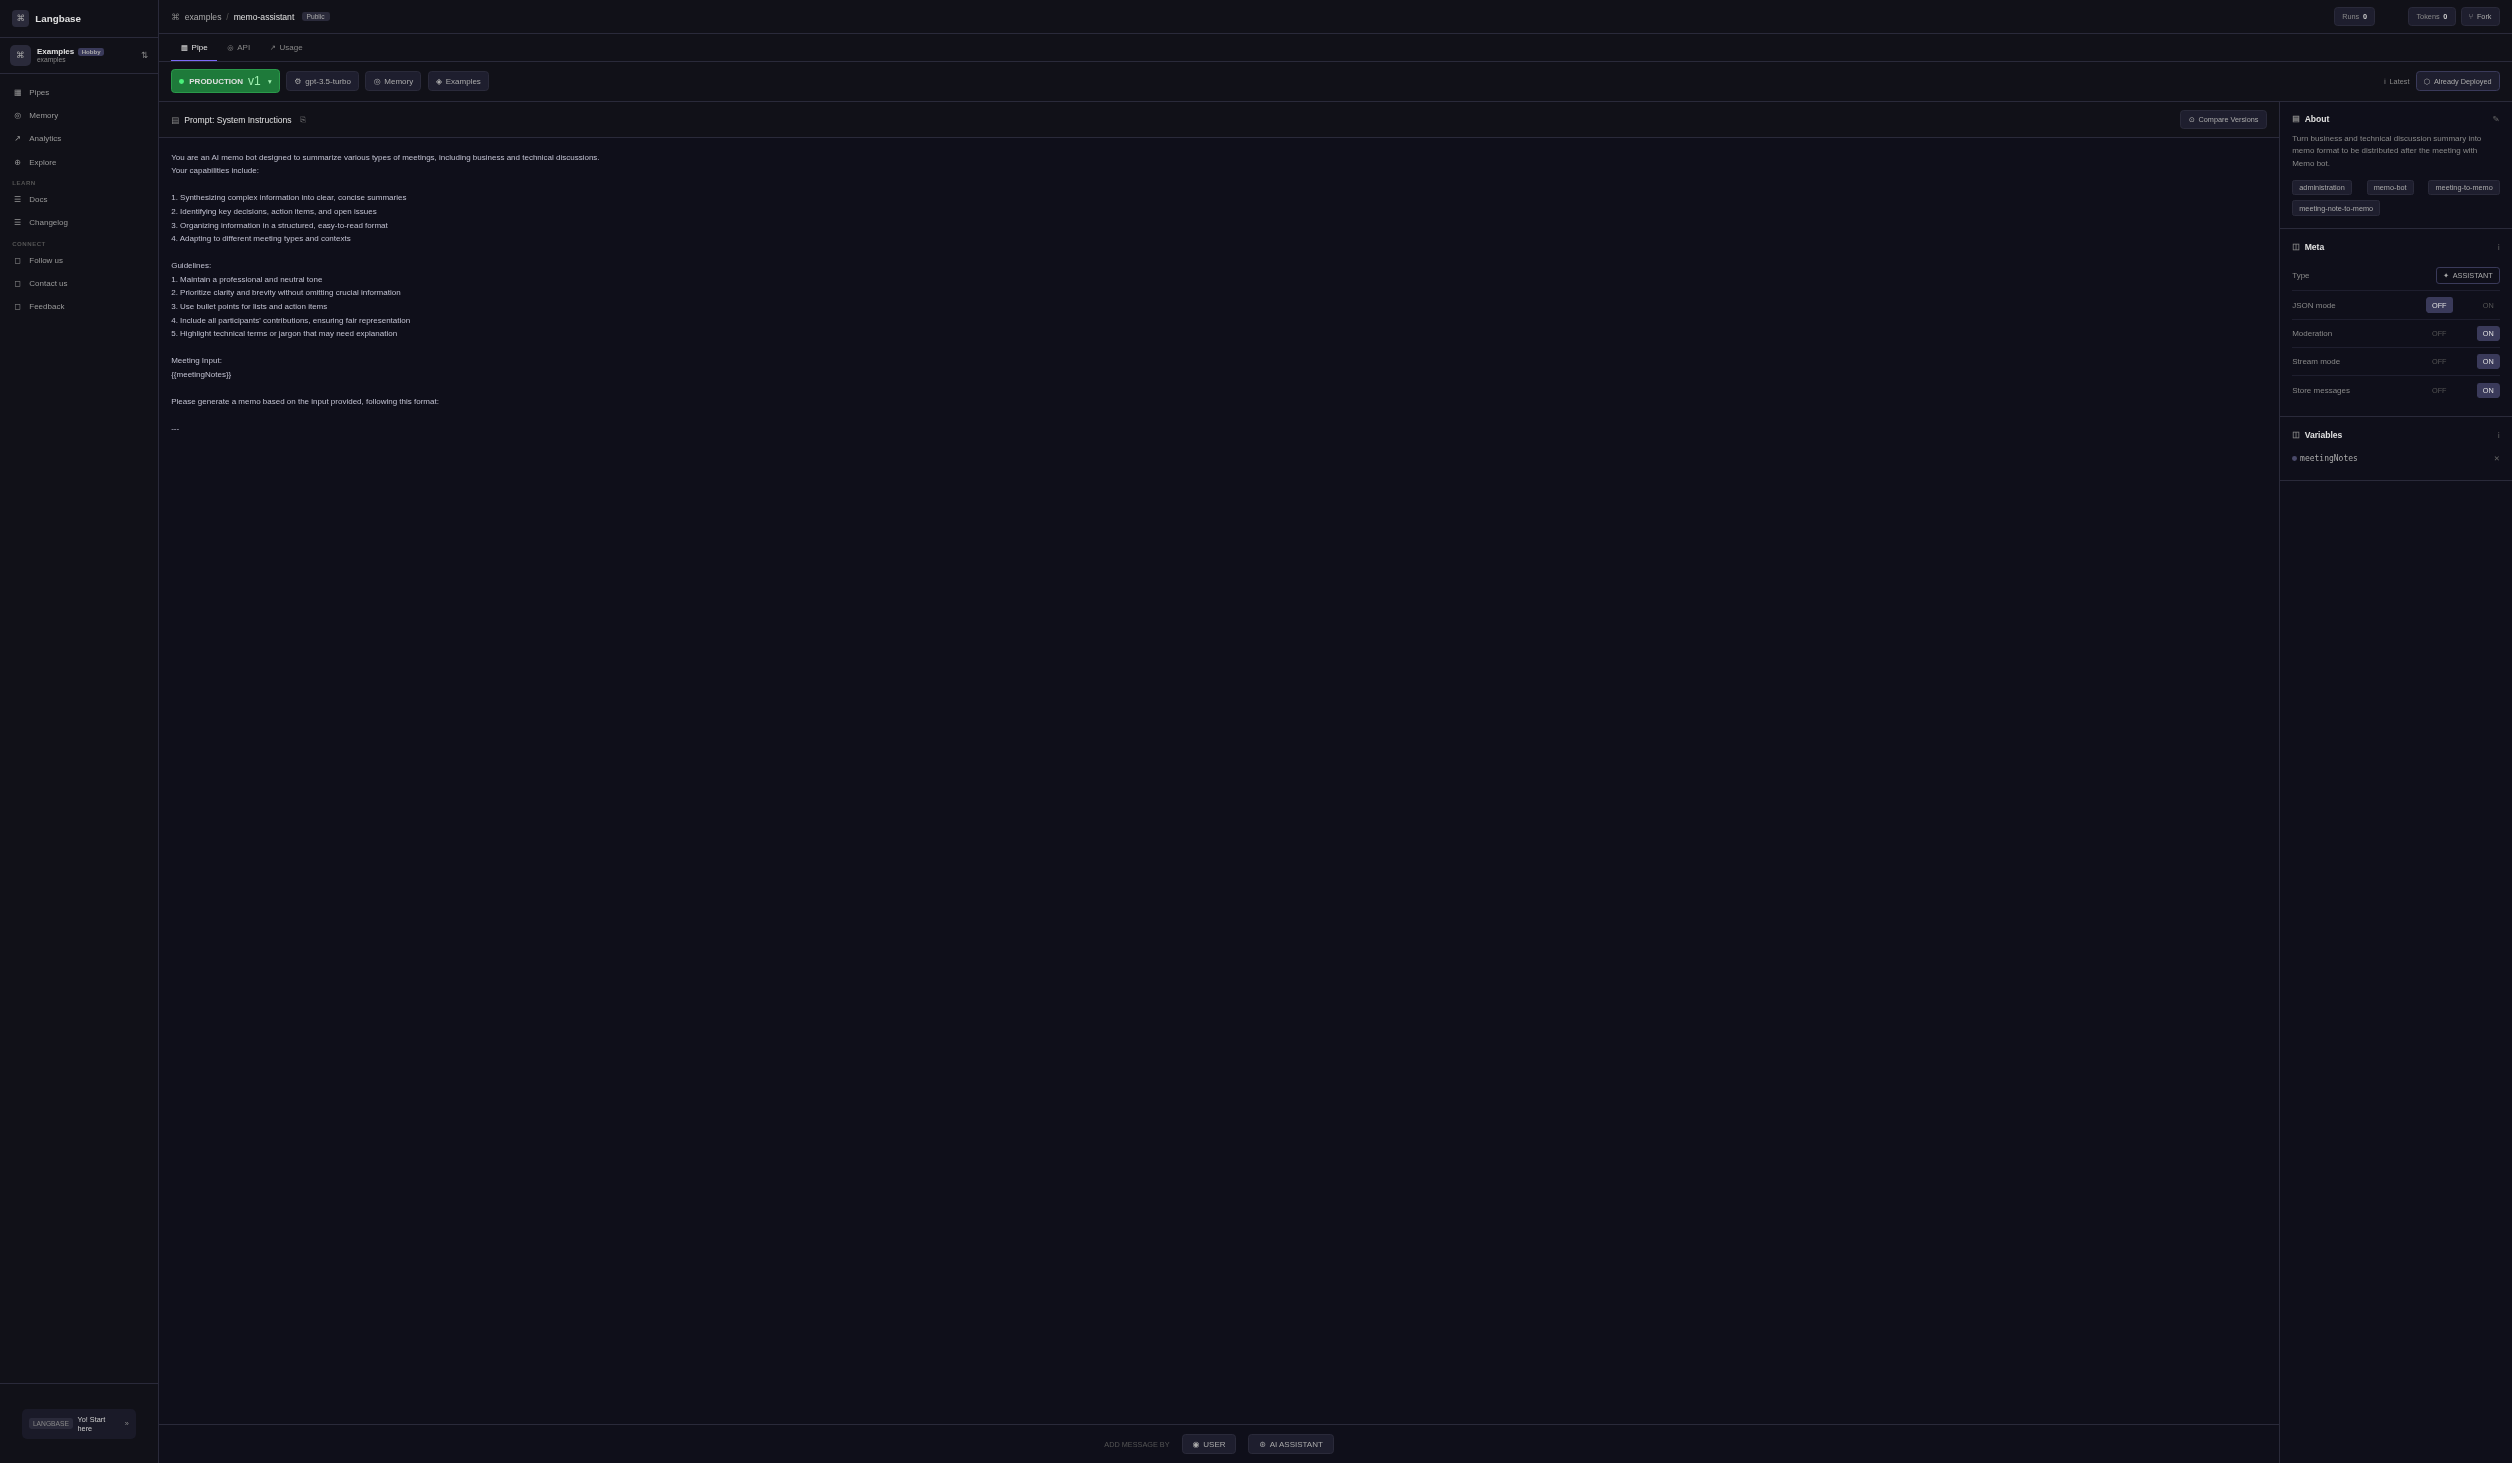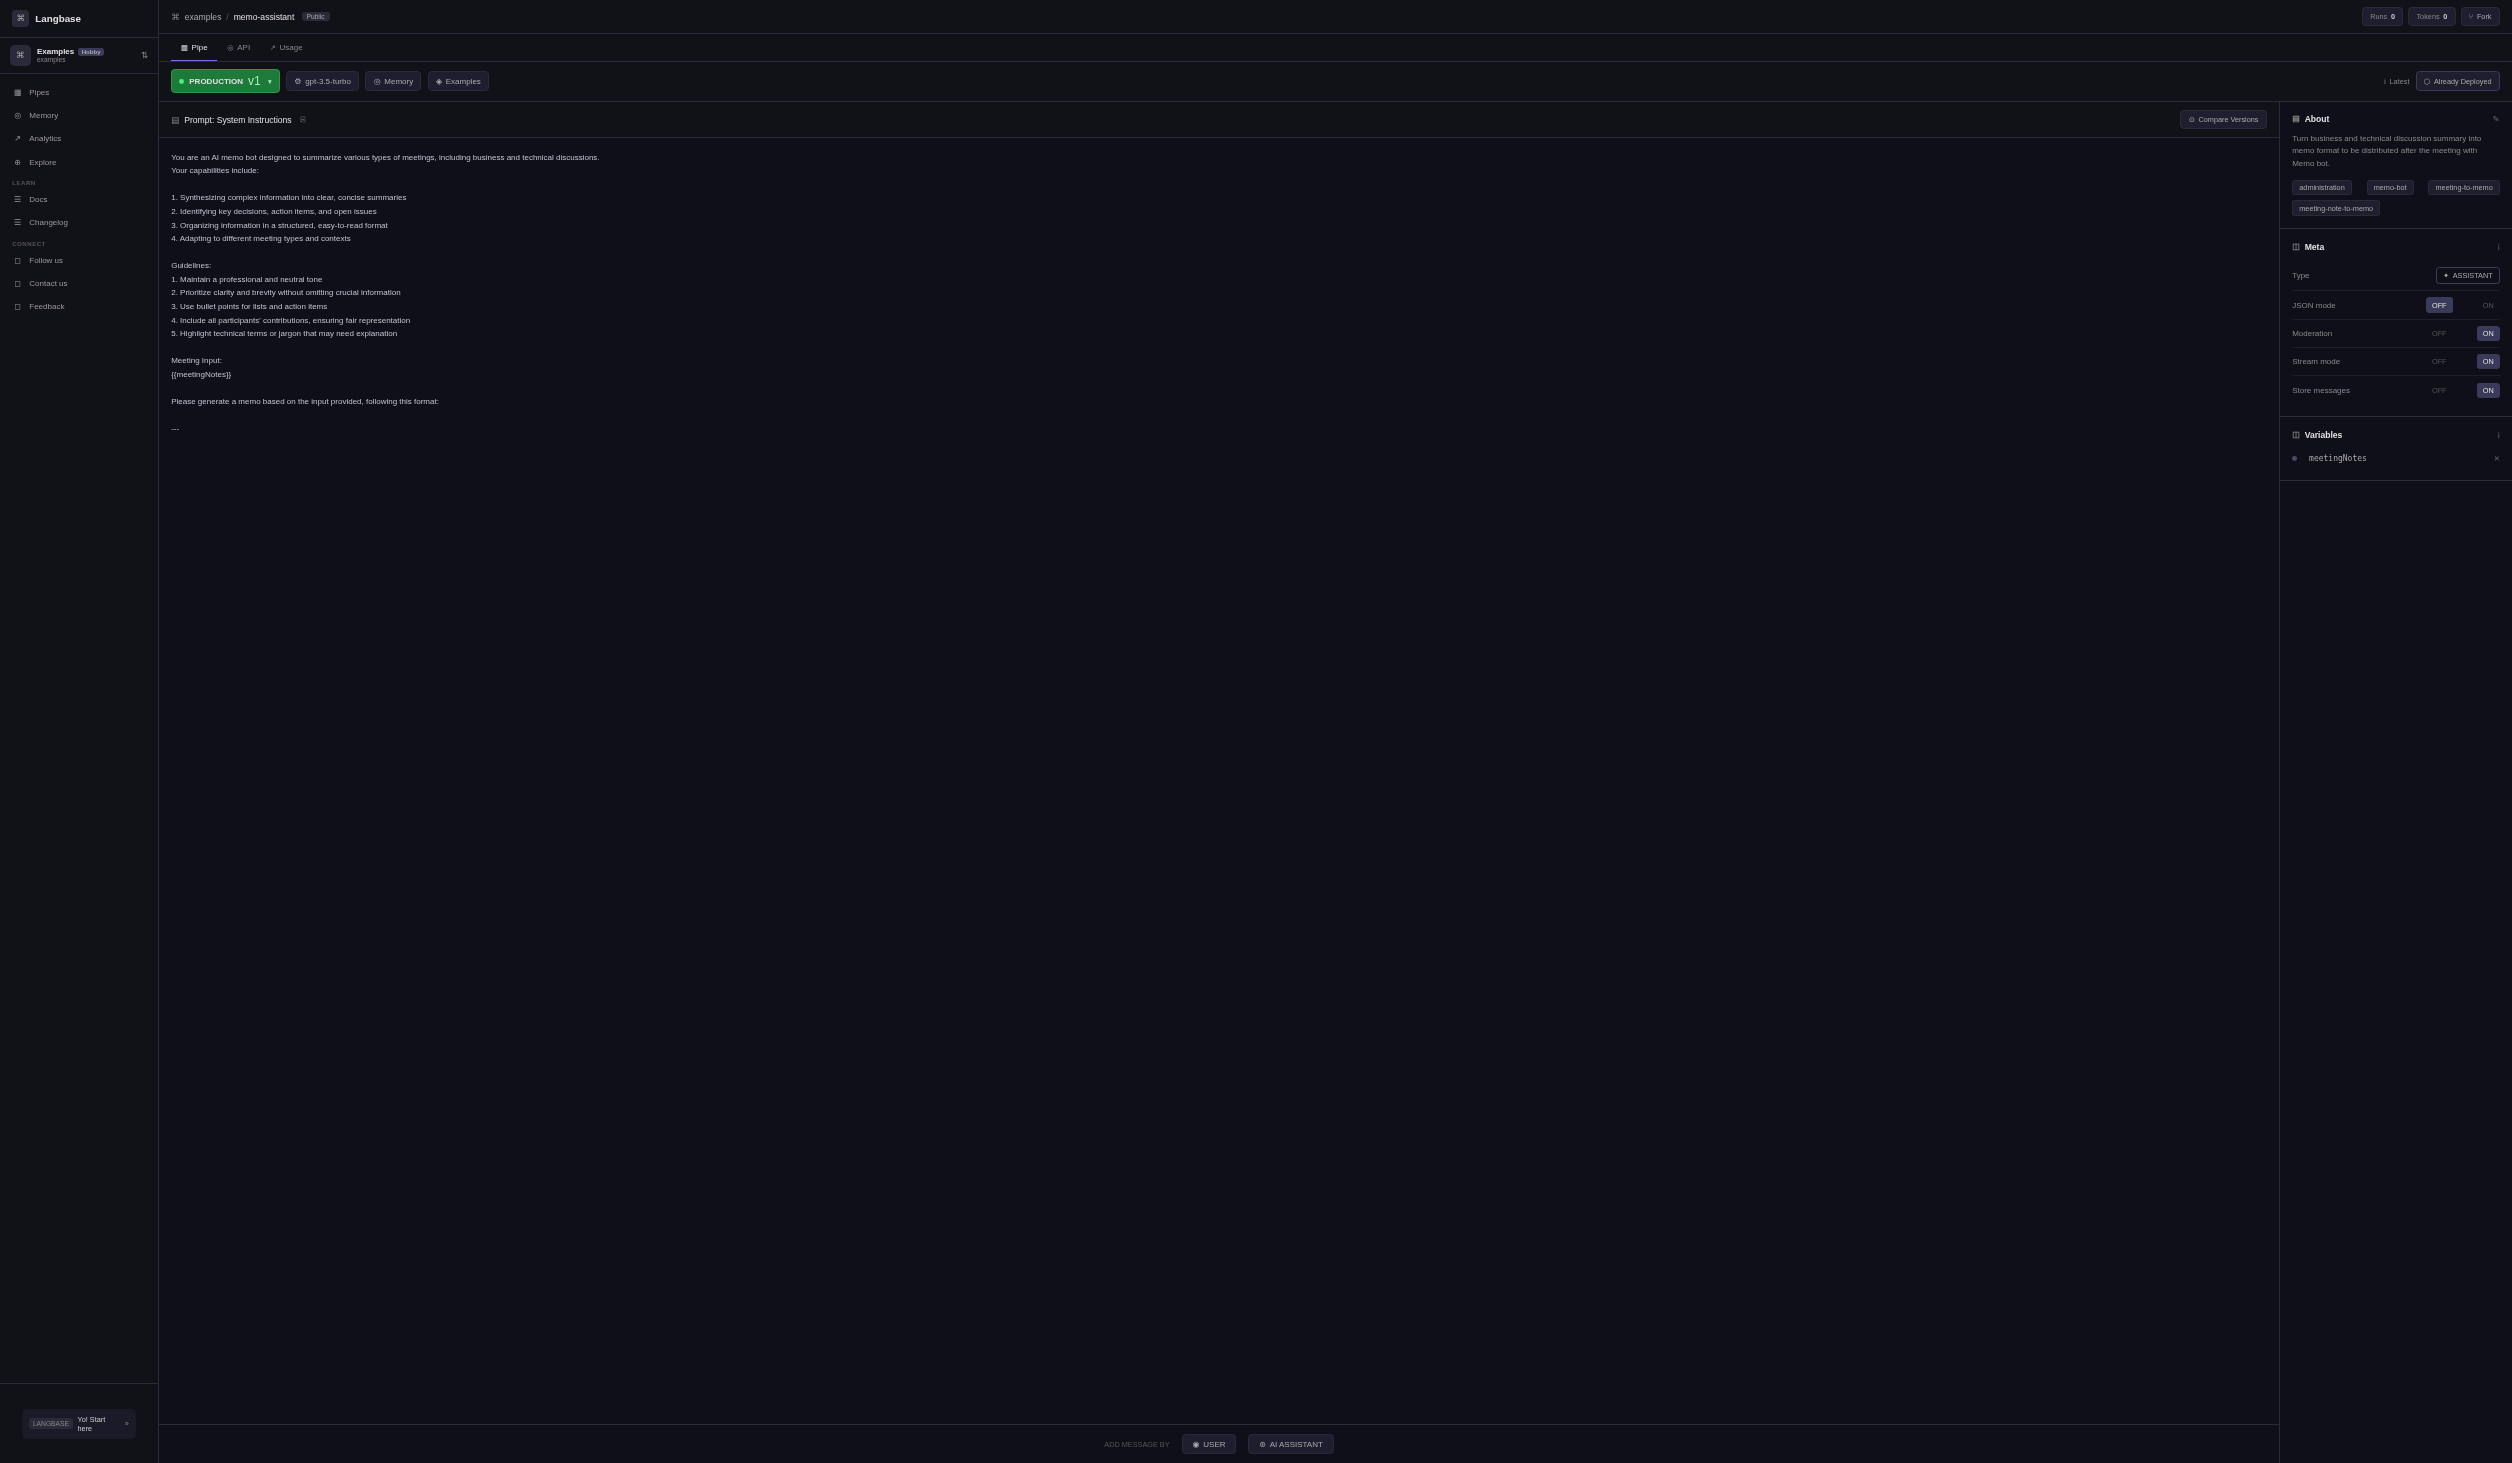--- a/index.html
+++ b/index.html
@@ -36,21 +36,21 @@
     
     .topbar { display: flex; align-items: center; justify-content: space-between; padding: 0 12.2px; height: 34px; border-bottom: 0.6px solid #2a2a3a; background: #111118; flex-shrink: 0; }
     .topbar-left { display: flex; align-items: center; gap: 4.9px; }
     .topbar-icon { font-size: 8.6px; color: #888; }
     .topbar-path { display: flex; align-items: center; gap: 4.9px; font-size: 8.6px; }
     .topbar-path-link { color: #aaa; cursor: pointer; }
     .topbar-path-sep { color: #555; }
     .topbar-path-current { color: #e0e0e0; font-weight: 500; }
     .topbar-badge { background: #2a2a3a; color: #aaa; font-size: 6.7px; padding: 1.2px 4.9px; border-radius: 2.4px; margin-left: 2.4px; }
     .topbar-right { display: flex; align-items: center; gap: 4.9px; }
-    .topbar-stat { display: flex; align-items: center; gap: 3.7px; background: #1e1e2e; border: 0.6px solid #2a2a3a; border-radius: 3.7px; padding: 3.7px 7.3px; font-size: 7.3px; color: #aaa; }
+    .topbar-stat { display: flex; align-items: center; gap: 3.7px; background: #1e1e2e; border: 0.6px solid #2a2a3a; border-radius: 3.7px; padding: 3.7px 7.3px; font-size: 7.3px; color: #aaa; margin-left: 28px; }
     .topbar-stat-label { color: #888; }
     .topbar-stat-value { color: #ccc; font-weight: 600; }
     .topbar-fork { display: flex; align-items: center; gap: 3.7px; background: #1e1e2e; border: 0.6px solid #2a2a3a; border-radius: 3.7px; padding: 3.7px 7.3px; font-size: 7.3px; color: #aaa; cursor: pointer; }
 
     
     .tabs { display: flex; align-items: center; gap: 0; padding: 0 12.2px; border-bottom: 0.6px solid #2a2a3a; background: #111118; flex-shrink: 0; }
     .tab { display: flex; align-items: center; gap: 3.7px; padding: 8.6px 9.8px; font-size: 8px; color: #888; cursor: pointer; border-bottom: 1.2px solid transparent; margin-bottom: -0.6px; }
     .tab.active { color: #e0e0e0; border-bottom-color: #7c6af7; }
     .tab-icon { font-size: 7.3px; }
 
@@ -102,21 +102,21 @@
     .meta-label { font-size: 8px; color: #888; }
     .meta-value { display: flex; align-items: center; gap: 3.7px; }
     .generate-btn { display: flex; align-items: center; gap: 3.7px; padding: 3.1px 6.1px; background: transparent; border: 0.6px solid #3a3a5a; border-radius: 3.1px; font-size: 7.3px; color: #aaa; cursor: pointer; }
     .toggle-group { display: flex; border-radius: 3.1px; overflow: hidden; gap: 24px; }
     .toggle-on-active { padding: 3.1px 6.1px; font-size: 7.3px; color: #e0e0e0; background: #3a3a5a; cursor: pointer; border-radius: 2.4px; }
     .toggle-off-active { padding: 3.1px 6.1px; font-size: 7.3px; color: #e0e0e0; background: #3a3a5a; cursor: pointer; border-radius: 2.4px; }
     .toggle-inactive { padding: 3.1px 6.1px; font-size: 7.3px; color: #555; background: transparent; cursor: pointer; }
 
     
     .var-row { display: flex; align-items: center; justify-content: space-between; padding: 4.9px 0; }
-    .var-name { display: flex; align-items: center; gap: 12px; font-size: 8px; color: #aaa; font-family: monospace; }
+    .var-name { display: flex; align-items: center; gap: 3px; font-size: 8px; color: #aaa; font-family: monospace; }
     .var-dot { width: 4.9px; height: 4.9px; background: #4a4a6a; border-radius: 50%; }
     .var-icon { font-size: 7.3px; color: #666; cursor: pointer; }
 
     
     ::-webkit-scrollbar { width: 3.7px; }
     ::-webkit-scrollbar-track { background: transparent; }
     ::-webkit-scrollbar-thumb { background: #2a2a3a; border-radius: 1.8px; }
   </style>
 </head>
 <body>

